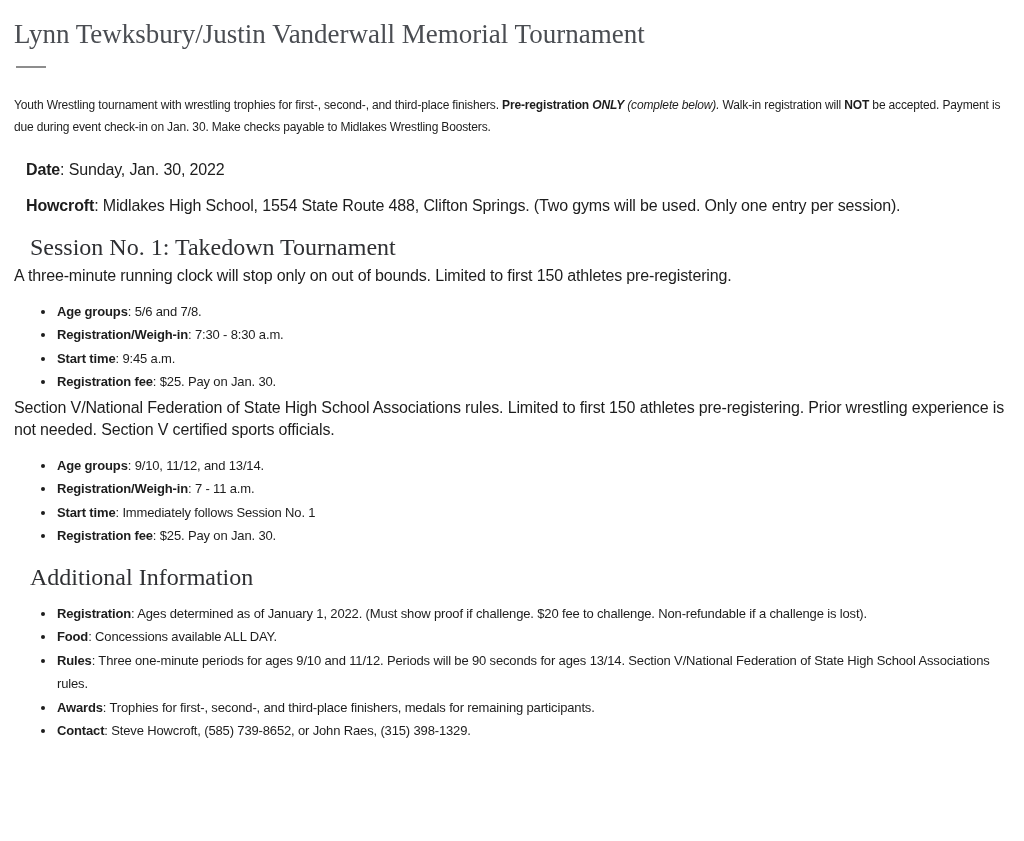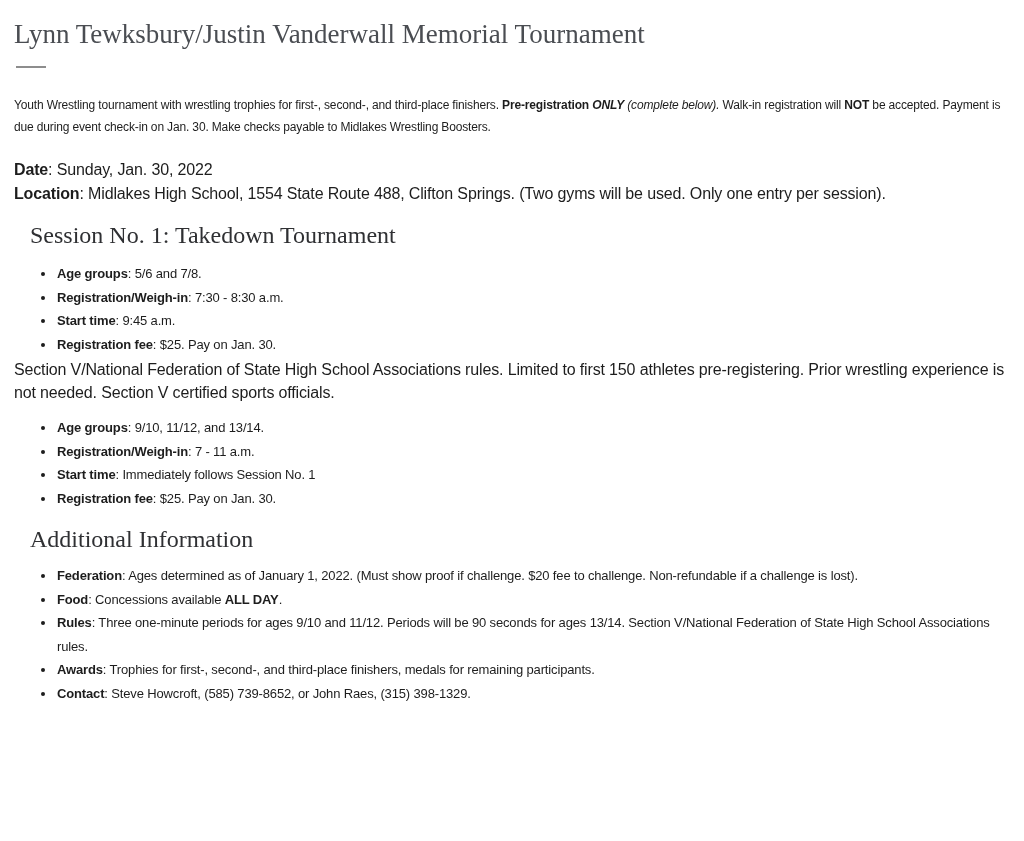--- a/index.html
+++ b/index.html
@@ -30,21 +30,21 @@
     width:30px;height:0;
     border-top:2px solid var(--divider-color);
     margin:16px 0 0 2px;
   }
   p.intro{
     font-size:12px;line-height:22px;letter-spacing:-0.15px;
     margin:26px 0 0 0;
   }
   .details{margin-top:20px;}
   .detail-line{
-    margin:0;font-size:16px;line-height:24px;letter-spacing:-0.15px;
+    margin:12px;font-size:16px;line-height:24px;letter-spacing:-0.15px;
   }
   h2.section-heading{
     font-family:"Liberation Serif","DejaVu Serif",serif;
     font-weight:400;
     font-size:24px;
     line-height:30px;
     color:var(--heading-color);
     margin:14px 0 0 16px;
   }
   p.section-paragraph{
@@ -69,45 +69,46 @@
 </style>
 </head>
 <body>
 
 <div class="page">
   <h1 class="page-title">Lynn Tewksbury/Justin Vanderwall Memorial Tournament</h1>
   <div class="title-rule"></div>
   <p class="intro"><span>Youth Wrestling tournament with wrestling trophies for first-, second-, and third-place finishers. </span><span style="font-weight: 700;">Pre-registration</span><span style="font-weight: 700;"> </span><span style="font-weight: 700; font-style: italic;">ONLY</span><span style="font-style: italic;"> (complete below).</span><span> Walk-in registration will </span><span style="font-weight: 700;">NOT</span><span> be accepted. Payment is due during event check-in on Jan. 30. Make checks payable to Midlakes Wrestling Boosters.</span></p>
   <div class="details">
       <p class="detail-line"><strong>Date</strong>: Sunday, Jan. 30, 2022</p>
-      <p class="detail-line"><strong>Location</strong>: Midlakes High School, 1554 State Route 488, Clifton Springs. (Two gyms will be used. Only one entry per session).</p>
+      <p class="detail-line"><strong>Howcroft</strong>: Midlakes High School, 1554 State Route 488, Clifton Springs. (Two gyms will be used. Only one entry per session).</p>
     </div>
   <div>
       <section>
         <h2 class="section-heading">Session No. 1: Takedown Tournament</h2>
+        <p class="section-paragraph">A three-minute running clock will stop only on out of bounds. Limited to first 150 athletes pre-registering.</p>
         <ul class="bullet-list">
           <li><strong>Age groups</strong>: <span>5/6 and 7/8.</span></li>
           <li><strong>Registration/Weigh-in</strong>: <span>7:30 - 8:30 a.m.</span></li>
           <li><strong>Start time</strong>: <span>9:45 a.m.</span></li>
           <li><strong>Registration fee</strong>: <span>$25. Pay on Jan. 30.</span></li>
         </ul>
       </section>
       <section>
         <p class="section-paragraph">Section V/National Federation of State High School Associations rules. Limited to first 150 athletes pre-registering. Prior wrestling experience is not needed. Section V certified sports officials.</p>
         <ul class="bullet-list">
           <li><strong>Age groups</strong>: <span>9/10, 11/12, and 13/14.</span></li>
           <li><strong>Registration/Weigh-in</strong>: <span>7 - 11 a.m.</span></li>
           <li><strong>Start time</strong>: <span>Immediately follows Session No. 1</span></li>
           <li><strong>Registration fee</strong>: <span>$25. Pay on Jan. 30.</span></li>
         </ul>
       </section>
       <section>
         <h2 class="section-heading">Additional Information</h2>
         <ul class="bullet-list tight">
-          <li><strong>Federation</strong>: <span>Ages determined as of January 1, 2022. (Must show proof if challenge. $20 fee to challenge. Non-refundable if a challenge is lost).</span></li>
-          <li><strong>Food</strong>: <span>Concessions available </span><span style="font-weight: 700; margin-top: 13px;">ALL DAY</span><span>.</span></li>
+          <li><strong>Registration</strong>: <span>Ages determined as of January 1, 2022. (Must show proof if challenge. $20 fee to challenge. Non-refundable if a challenge is lost).</span></li>
+          <li><strong>Food</strong>: <span>Concessions available </span><span style="font-weight: 400; margin-top: 13px;">ALL DAY</span><span>.</span></li>
           <li><strong>Rules</strong>: <span>Three one-minute periods for ages 9/10 and 11/12. Periods will be 90 seconds for ages 13/14. Section V/National Federation of State High School Associations rules.</span></li>
           <li><strong>Awards</strong>: <span>Trophies for first-, second-, and third-place finishers, medals for remaining participants.</span></li>
           <li><strong>Contact</strong>: <span>Steve Howcroft, (585) 739-8652, or John Raes, (315) 398-1329.</span></li>
         </ul>
       </section>
     </div>
 </div>
 
 </body></html>

